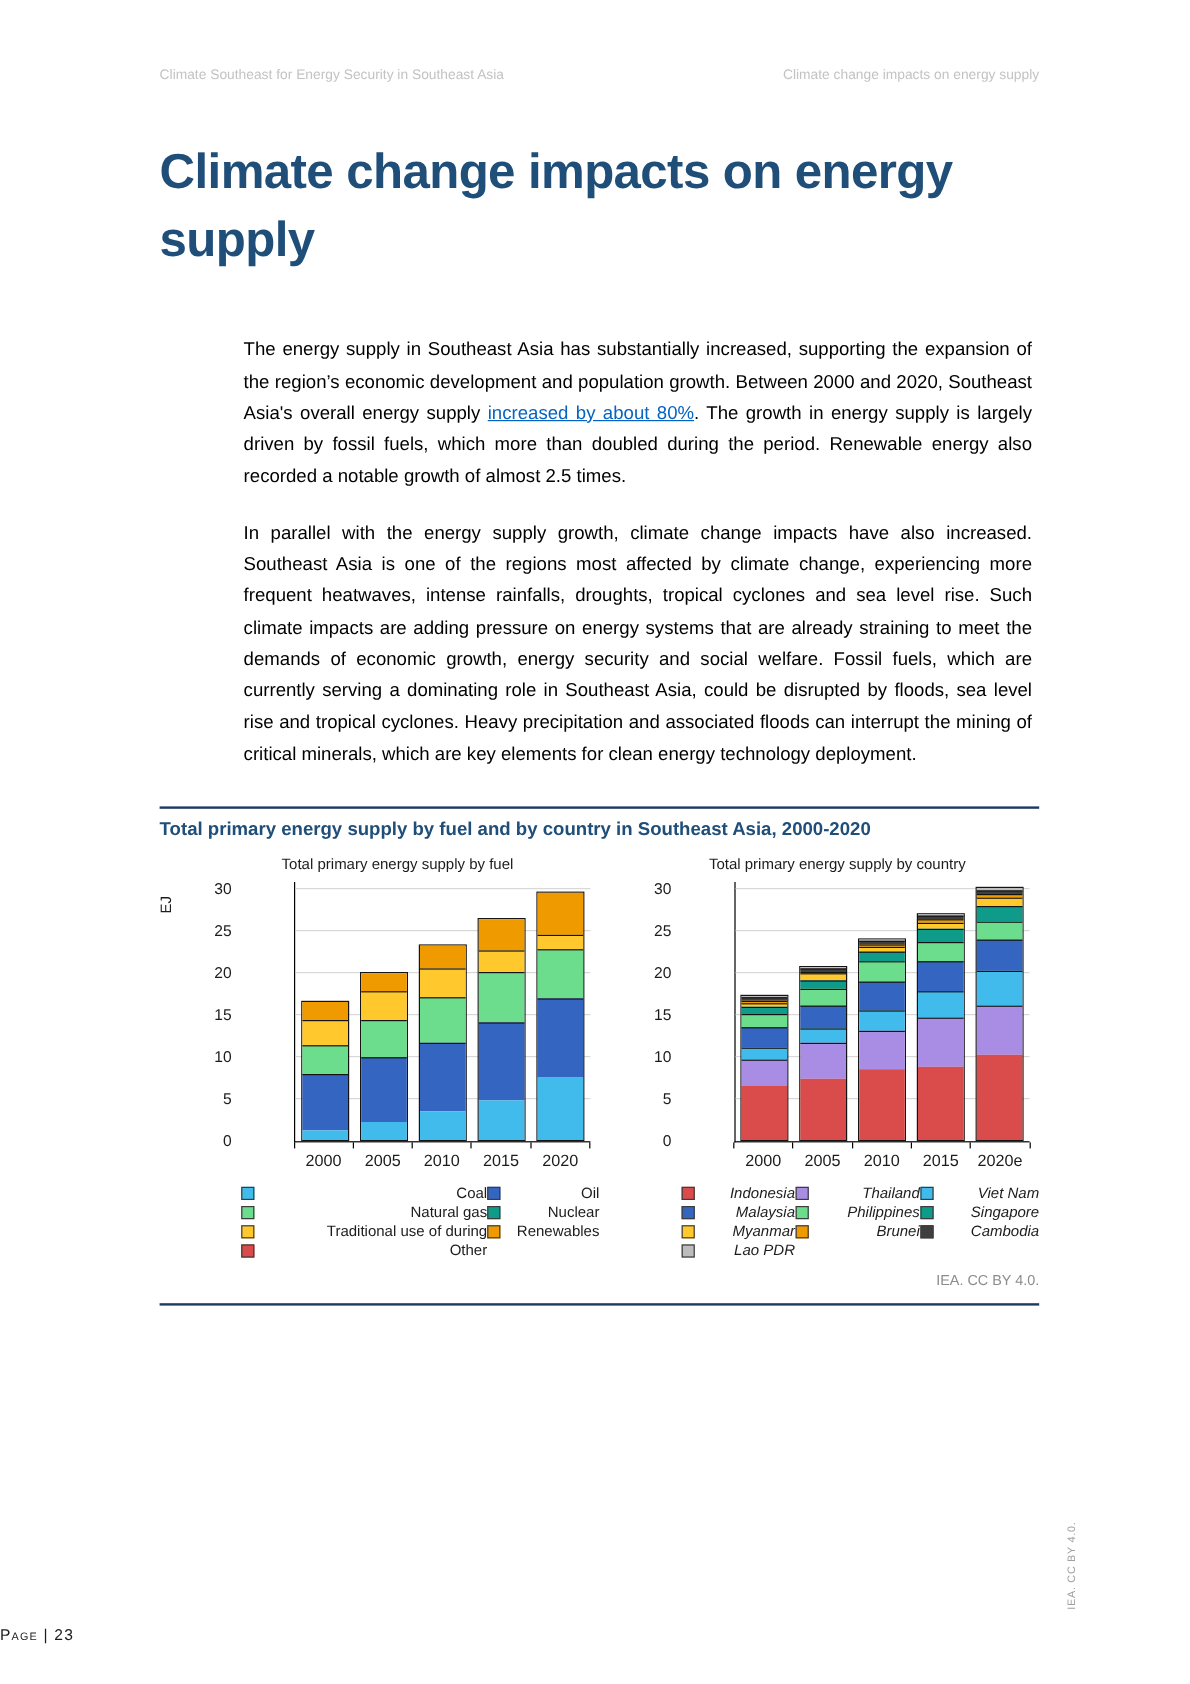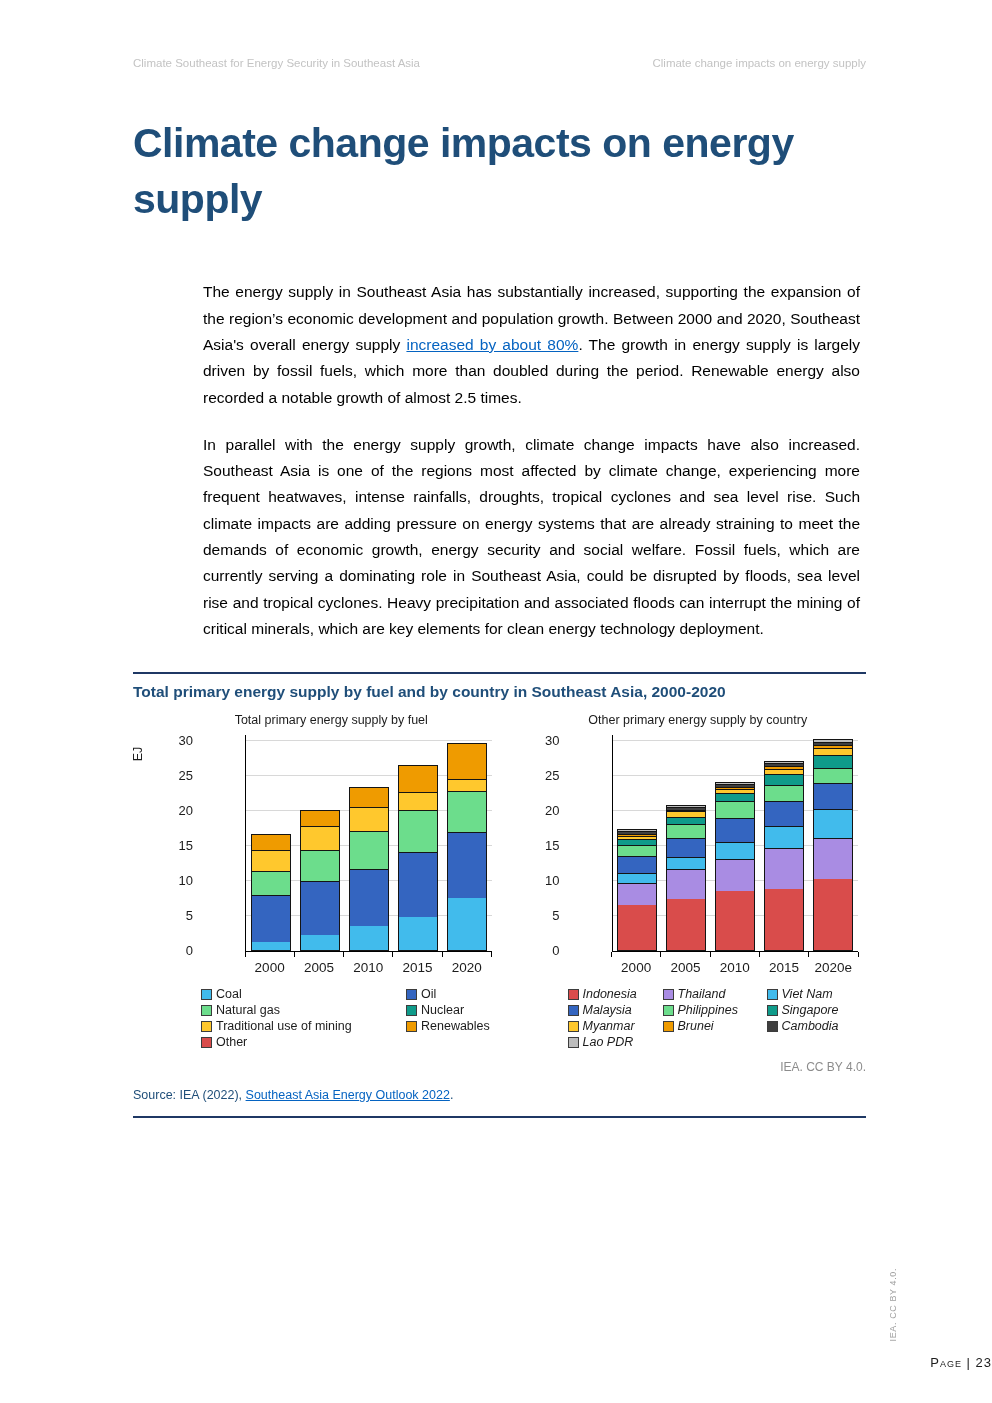--- a/index.html
+++ b/index.html
@@ -41,28 +41,28 @@
   .bar { width:38px; display:flex; flex-direction:column-reverse; border:1px solid #141414; }
   .seg { width:100%; }
   .seg + .seg { border-top:1px solid #141414; }
   .seg:last-child { border-top:none; }
   .xticks { position:relative; height:5px; }
   .xtick { position:absolute; top:0; width:1px; height:5px; background:#000; }
   .xlabels { display:flex; justify-content:space-around; margin-top:3px; }
   .xlabel { width:46px; text-align:center; font-size:13.5px; color:#1c1c1c; }
 
   .legend { display:grid; margin-top:12px; margin-left:68px; row-gap:1px; }
-  .legend-item { display:flex; align-items:center; font-size:12.5px; line-height:15px; color:#1c1c1c; }
+  .legend-item { display:flex; align-items:center; font-size:12.5px; line-height:15px; color:#1c1c1c;justify-content:space-between; }
   .swatch { width:9px; height:9px; border:1px solid #3c3c3c; margin-right:4px; flex:none; }
 
   .credit { text-align:right; margin-top:10px; font-size:12px; color:#8c8c8c; }
   .notes { margin-top:12px; font-size:12.5px; line-height:1.45; color:#1f4e79; }
   .figure .rule.bottom { margin-top:12px; }
 
-  .footer { position:absolute; top:1355px; left:0; width:100%; text-align:right;
+  .footer { position:absolute; top:1355px; left:0; width:100%; text-align:left;
     font-size:13px; color:#1c1c1c; font-variant:small-caps; letter-spacing:1px; }
   .side-credit { position:absolute; right:94px; top:1268px; writing-mode:vertical-rl;
     transform:rotate(180deg); font-size:9px; color:#a0a0a0; letter-spacing:0.6px; white-space:nowrap; }
 </style>
 </head>
 <body>
 
 <div class="page">
   <div class="content">
 
@@ -171,34 +171,34 @@
               <div class="legend-item">
                 <span class="swatch" style="background: rgb(108, 221, 140);"></span>
                 <span class="legend-label">Natural gas</span>
               </div>
               <div class="legend-item">
                 <span class="swatch" style="background: rgb(15, 155, 138);"></span>
                 <span class="legend-label">Nuclear</span>
               </div>
               <div class="legend-item">
                 <span class="swatch" style="background: rgb(255, 200, 45);"></span>
-                <span class="legend-label">Traditional use of mining</span>
+                <span class="legend-label">Traditional use of during</span>
               </div>
               <div class="legend-item">
                 <span class="swatch" style="background: rgb(239, 155, 0);"></span>
                 <span class="legend-label">Renewables</span>
               </div>
               <div class="legend-item">
                 <span class="swatch" style="background: rgb(217, 76, 75);"></span>
                 <span class="legend-label">Other</span>
               </div>
             </div>
           </div>
           <div class="chart">
-            <div class="chart-subtitle">Other primary energy supply by country</div>
+            <div class="chart-subtitle">Total primary energy supply by country</div>
             <div class="chart-body">
               <div class="yaxis">
                 <span class="ylabel" style="bottom: -6.5px;">0</span>
                 <span class="ylabel" style="bottom: 28.5px;">5</span>
                 <span class="ylabel" style="bottom: 63.5px;">10</span>
                 <span class="ylabel" style="bottom: 98.5px;">15</span>
                 <span class="ylabel" style="bottom: 133.5px;">20</span>
                 <span class="ylabel" style="bottom: 168.5px;">25</span>
                 <span class="ylabel" style="bottom: 203.5px;">30</span>
               </div>
@@ -331,21 +331,20 @@
                 <span class="swatch" style="background: rgb(189, 189, 189);"></span>
                 <span class="legend-label">Lao PDR</span>
               </div>
             </div>
           </div>
         </div>
 
       <div class="credit">IEA. CC BY 4.0.</div>
 
       <div class="notes">
-        <div><span>Source: IEA (2022), </span><a class="inline-link" href="#">Southeast Asia Energy Outlook 2022</a><span>.</span></div>
       </div>
 
       <div class="rule bottom"></div>
     </div>
 
   </div>
 
   <div class="footer">Page | 23</div>
   <div class="side-credit">IEA. CC BY 4.0.</div>
 </div>

